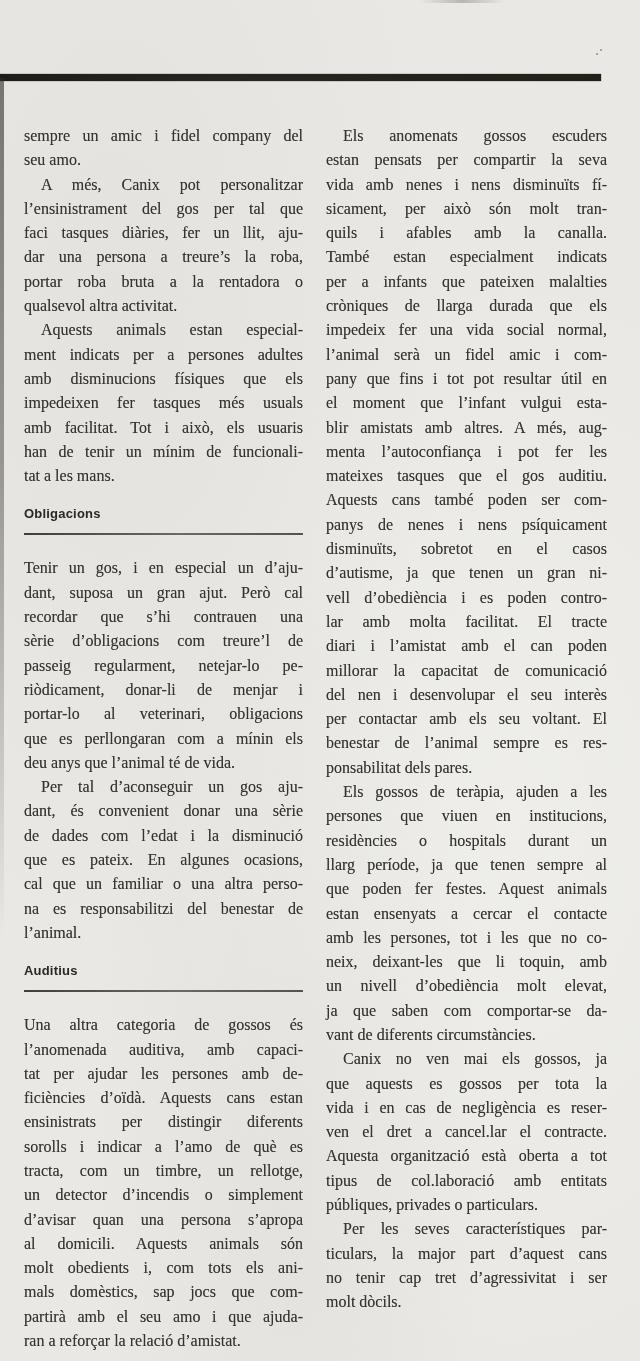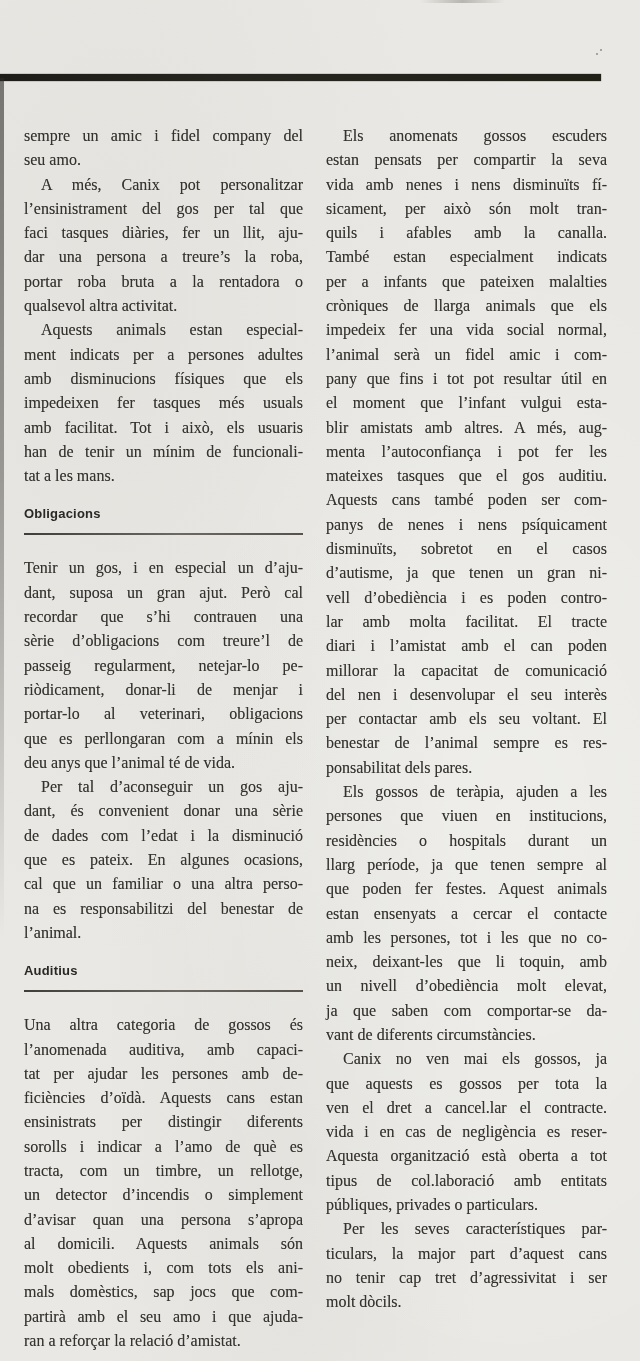--- a/index.html
+++ b/index.html
@@ -159,21 +159,21 @@
 
   <div class="column column-right">
       <div class="para">
         <div class="tline pstart">Els anomenats gossos escuders</div>
         <div class="tline">estan pensats per compartir la seva</div>
         <div class="tline">vida amb nenes i nens disminuïts fí-</div>
         <div class="tline">sicament, per això són molt tran-</div>
         <div class="tline">quils i afables amb la canalla.</div>
         <div class="tline">També estan especialment indicats</div>
         <div class="tline">per a infants que pateixen malalties</div>
-        <div class="tline">cròniques de llarga animals que els</div>
+        <div class="tline">cròniques de llarga durada que els</div>
         <div class="tline">impedeix fer una vida social normal,</div>
         <div class="tline">l’animal serà un fidel amic i com-</div>
         <div class="tline">pany que fins i tot pot resultar útil en</div>
         <div class="tline">el moment que l’infant vulgui esta-</div>
         <div class="tline">blir amistats amb altres. A més, aug-</div>
         <div class="tline">menta l’autoconfiança i pot fer les</div>
         <div class="tline">mateixes tasques que el gos auditiu.</div>
         <div class="tline">Aquests cans també poden ser com-</div>
         <div class="tline">panys de nenes i nens psíquicament</div>
         <div class="tline">disminuïts, sobretot en el casos</div>
@@ -196,22 +196,22 @@
         <div class="tline">estan ensenyats a cercar el contacte</div>
         <div class="tline">amb les persones, tot i les que no co-</div>
         <div class="tline">neix, deixant-les que li toquin, amb</div>
         <div class="tline">un nivell d’obediència molt elevat,</div>
         <div class="tline">ja que saben com comportar-se da-</div>
         <div class="tline plast">vant de diferents circumstàncies.</div>
       </div>
       <div class="para">
         <div class="tline pstart">Canix no ven mai els gossos, ja</div>
         <div class="tline">que aquests es gossos per tota la</div>
+        <div class="tline">vida i en cas de negligència es reser-</div>
         <div class="tline">ven el dret a cancel.lar el contracte.</div>
-        <div class="tline">vida i en cas de negligència es reser-</div>
         <div class="tline">Aquesta organització està oberta a tot</div>
         <div class="tline">tipus de col.laboració amb entitats</div>
         <div class="tline plast">públiques, privades o particulars.</div>
       </div>
       <div class="para">
         <div class="tline pstart">Per les seves característiques par-</div>
         <div class="tline">ticulars, la major part d’aquest cans</div>
         <div class="tline">no tenir cap tret d’agressivitat i ser</div>
         <div class="tline plast">molt dòcils.</div>
       </div>

